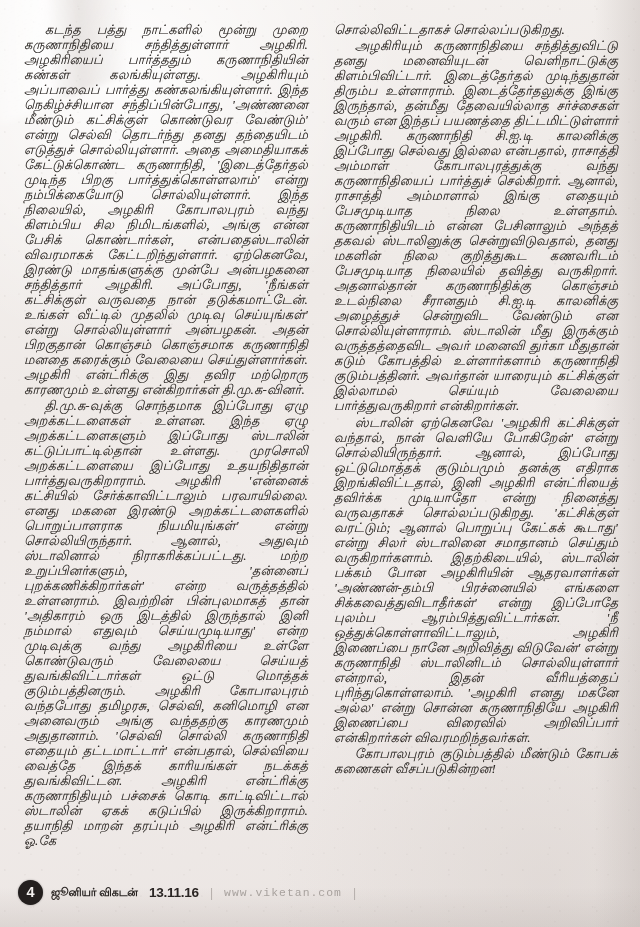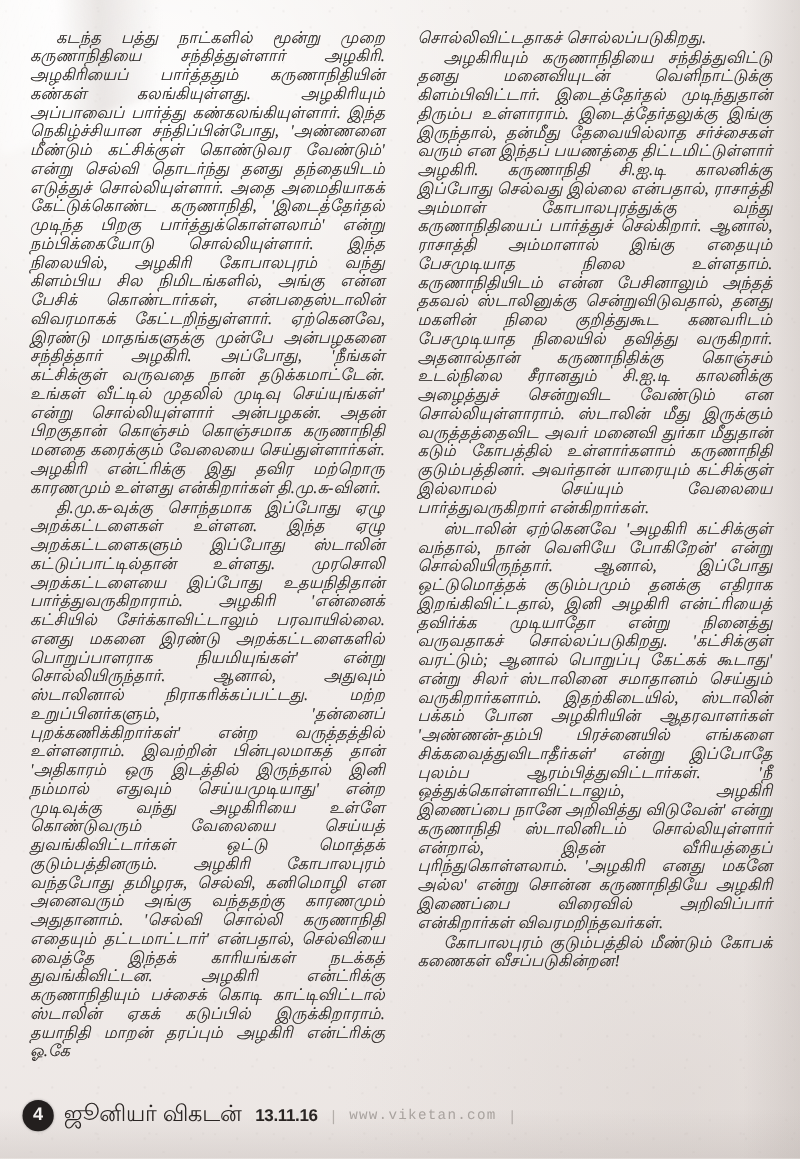--- a/index.html
+++ b/index.html
@@ -119,22 +119,22 @@
     align-items: center;
     justify-content: center;
     font-family: "Liberation Sans", sans-serif;
     font-weight: bold;
     font-size: 14.5px;
     line-height: 1;
     box-shadow: 0 0 2px rgba(0,0,0,0.35);
   }
   #masthead {
     font-family: "Liberation Sans", sans-serif;
-    font-weight: normal;
-    font-size: 18px;
+    font-weight: bold;
+    font-size: 11px;
     color: #2a2523;
     letter-spacing: -0.01em;
     white-space: nowrap;
   }
   #issue-date {
     font-family: "Liberation Sans", sans-serif;
     font-weight: bold;
     font-size: 13.6px;
     color: #2a2523;
     letter-spacing: -0.02em;

